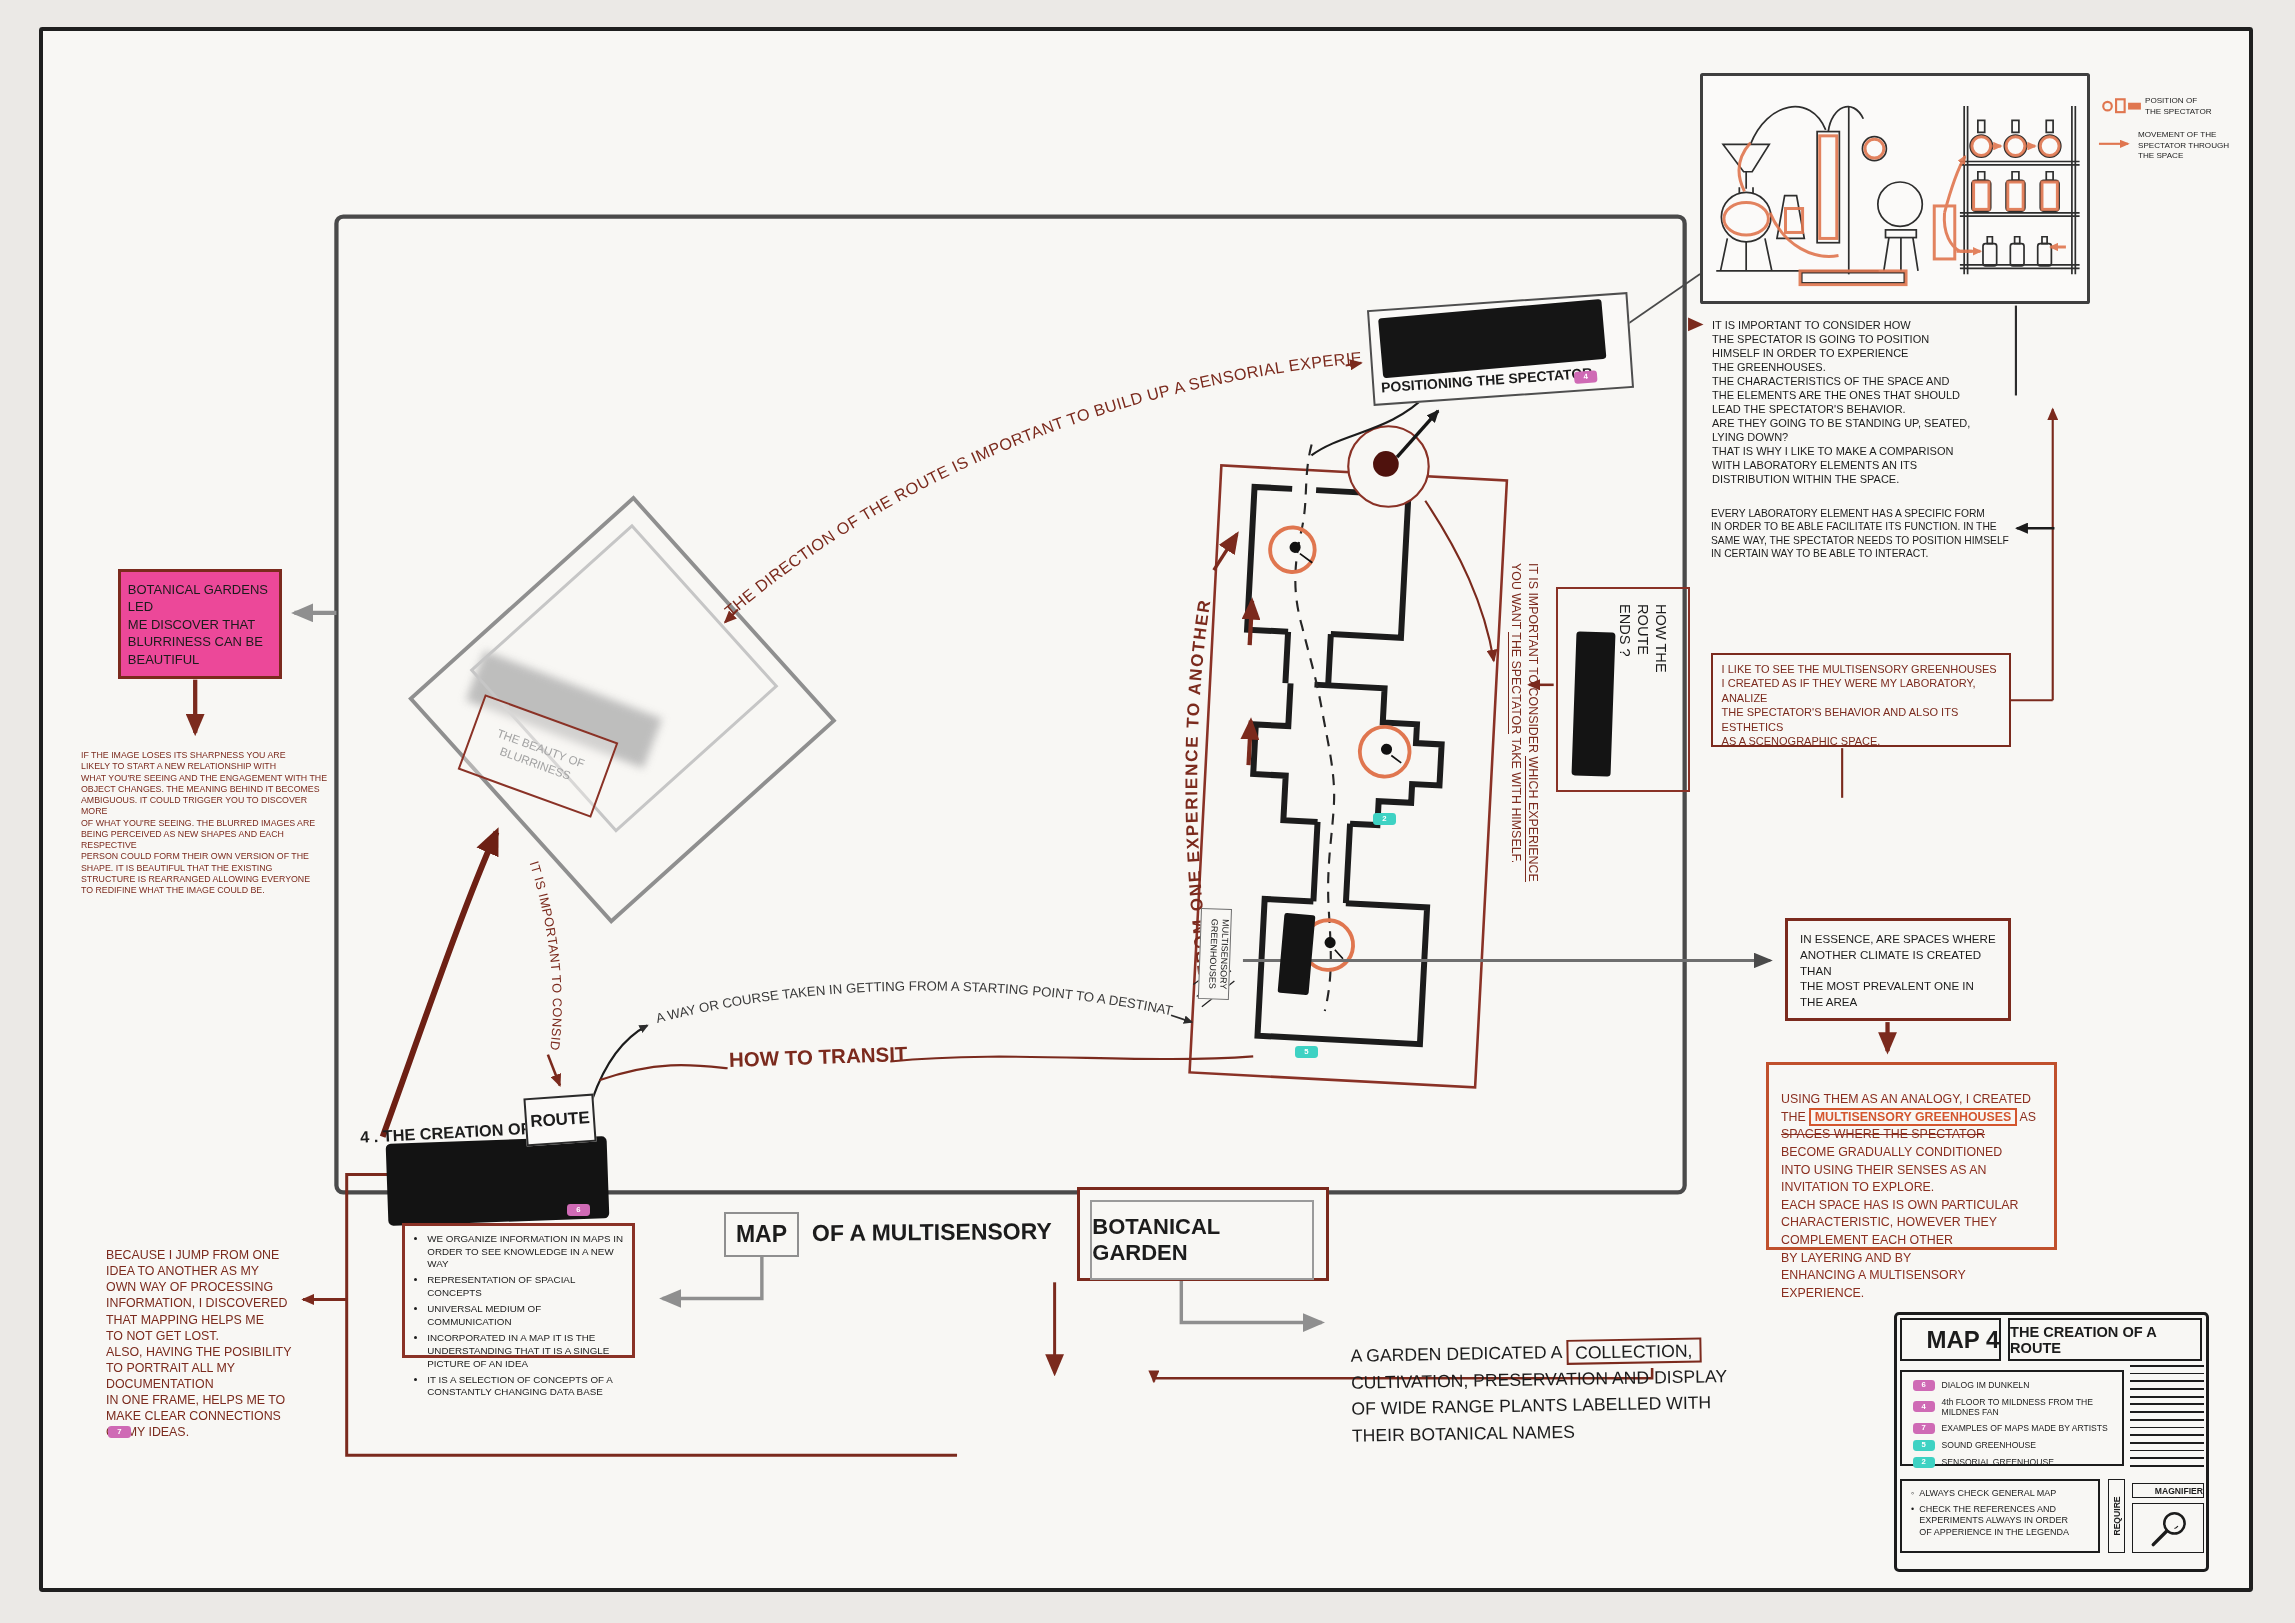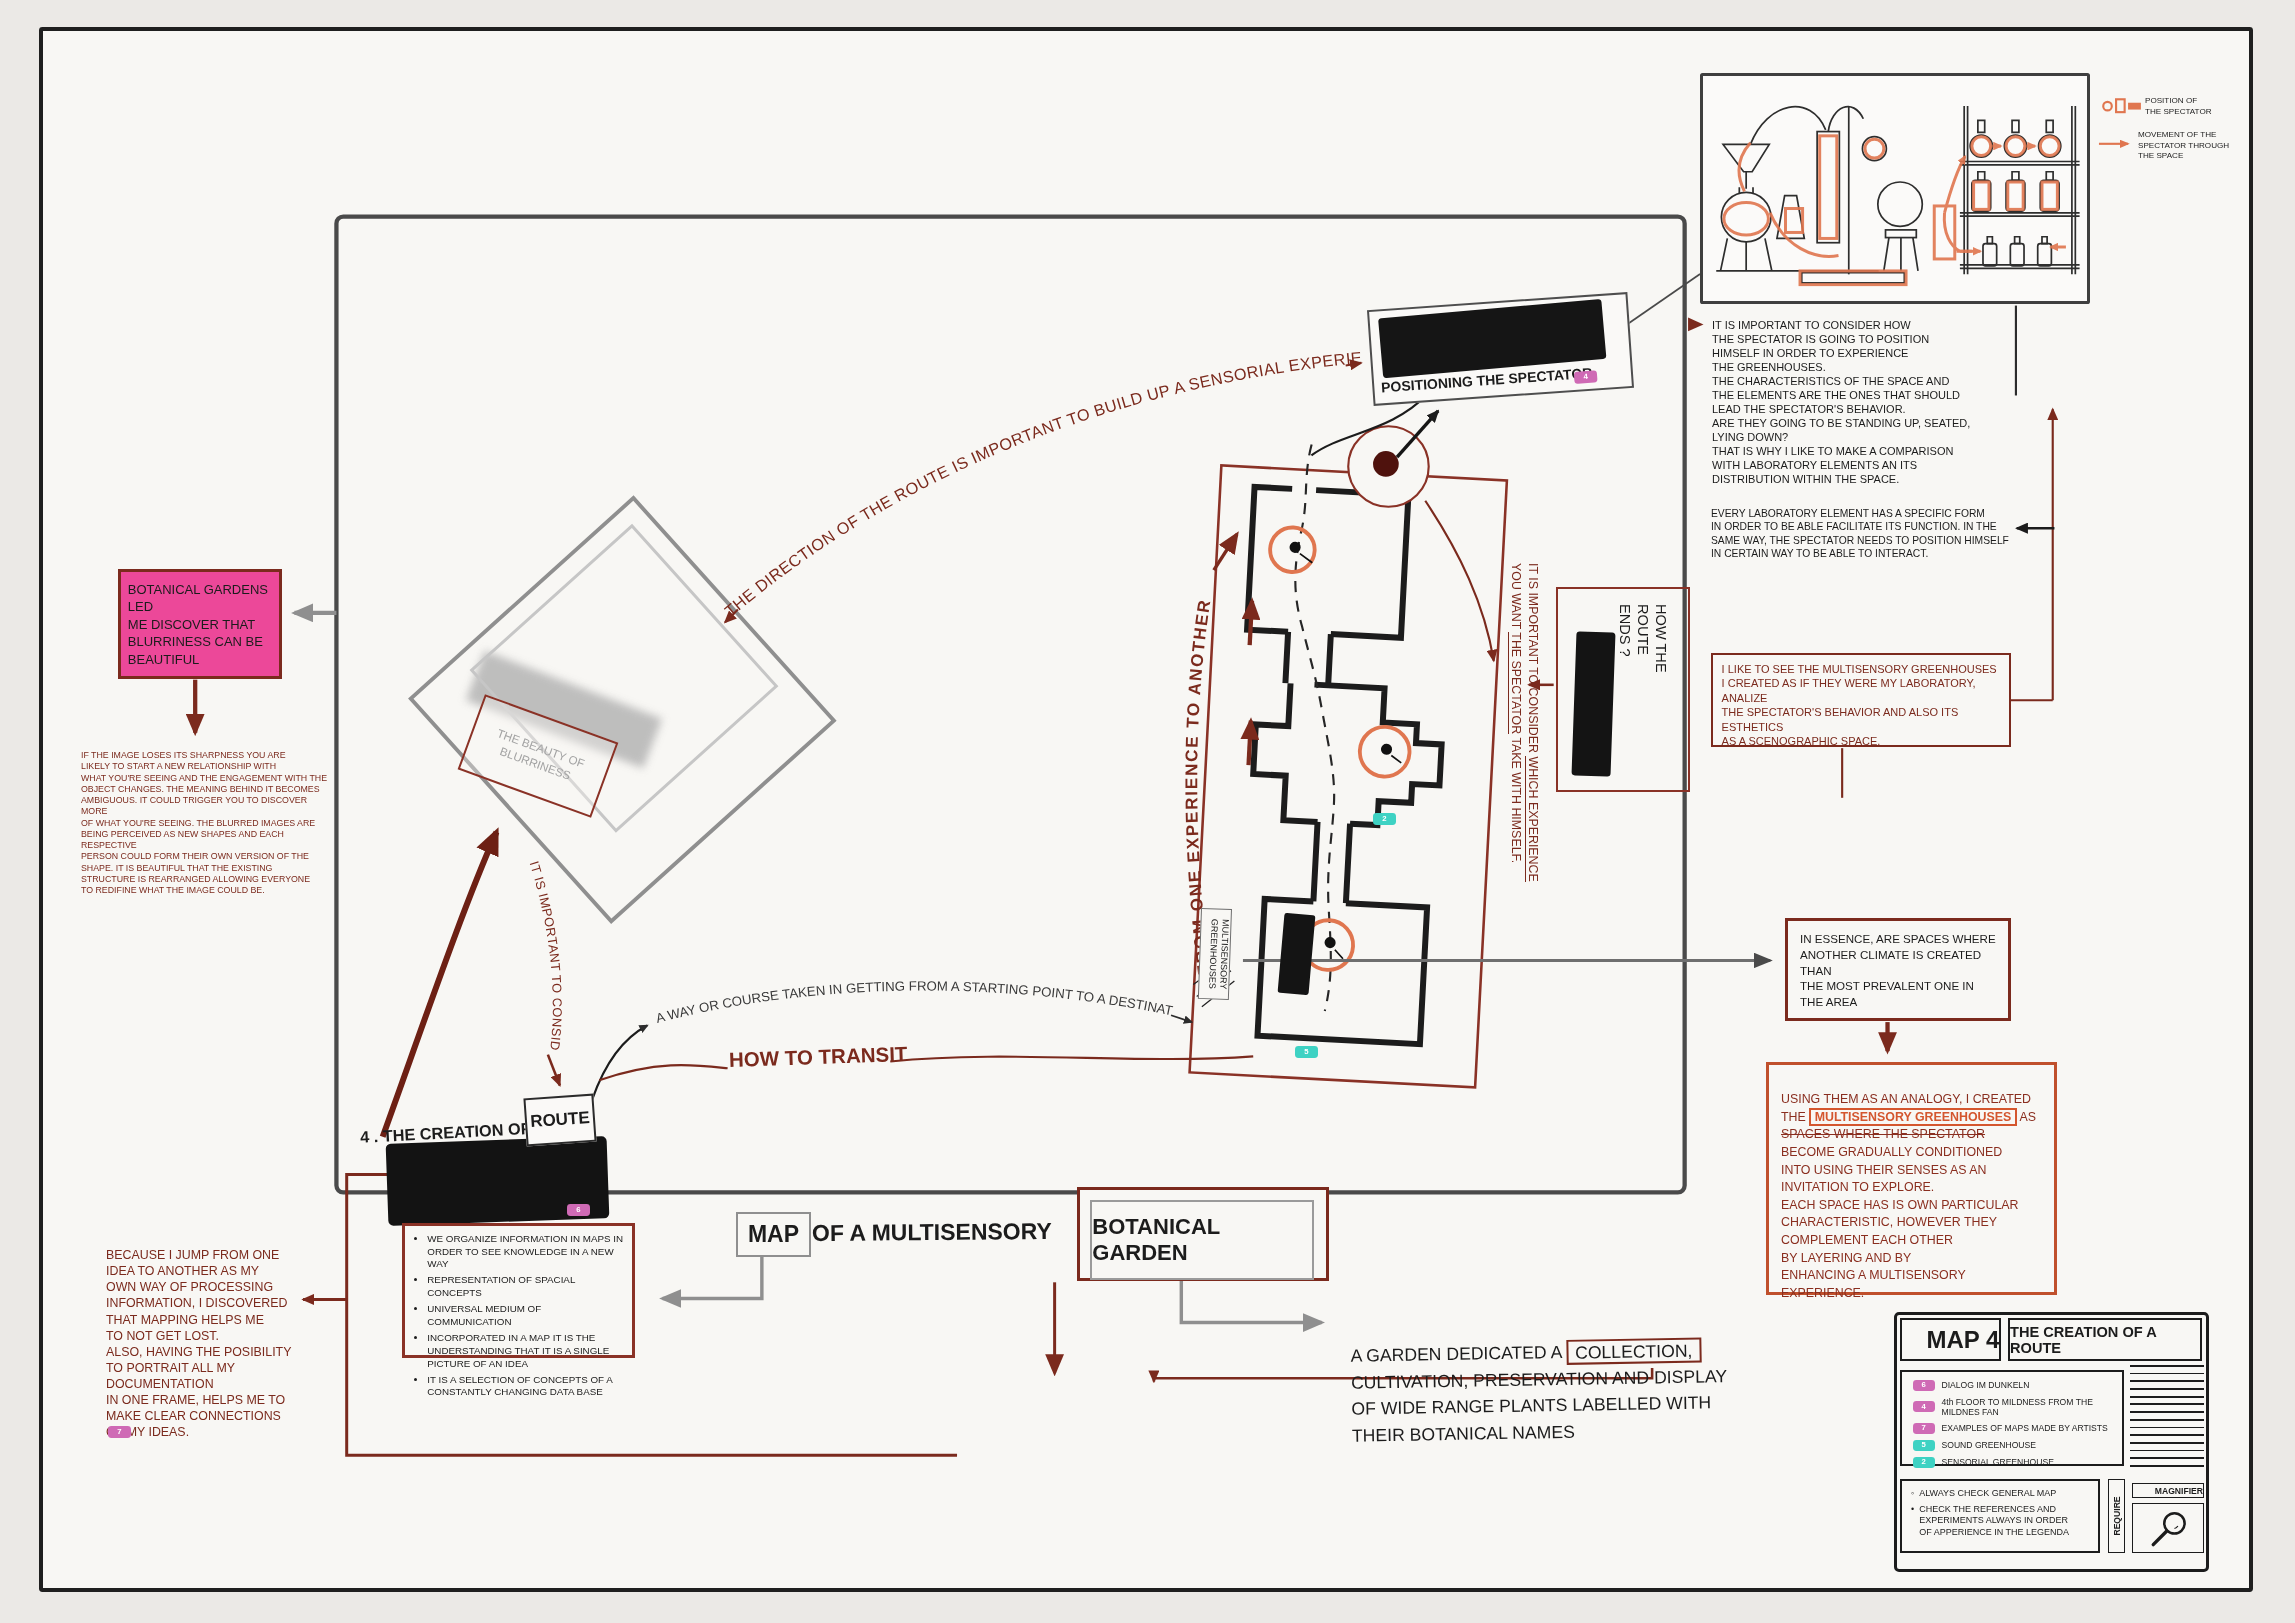--- a/index.html
+++ b/index.html
@@ -241,21 +241,21 @@
   <div class="box hw drk" style="left:1711px;top:653px;width:300px;height:94px;border:2.6px solid #7b2a1d;padding:6.8px 8.6px;font-size:11px;line-height:1.32;background:#f8f7f4;">I LIKE TO SEE THE MULTISENSORY GREENHOUSES
 I CREATED AS IF THEY WERE MY LABORATORY, ANALIZE
 THE SPECTATOR'S BEHAVIOR AND ALSO ITS ESTHETICS
 AS A SCENOGRAPHIC SPACE.</div>
 
   <div class="box hw" style="left:1785px;top:918px;width:226px;height:103px;border:3px solid #7b2a1d;padding:10.3px 12px;font-size:11.6px;line-height:1.35;background:#f8f7f4;">IN ESSENCE, ARE SPACES WHERE
 ANOTHER CLIMATE IS CREATED THAN
 THE MOST PREVALENT ONE IN
 THE AREA</div>
 
-  <div class="box hw" style="left:1766px;top:1062px;width:291px;height:233px;border:3px solid #c0502c;padding:8.6px 12px;font-size:12.4px;line-height:1.42;color:#8a2e1f;background:#f8f7f4;">
+  <div class="box hw" style="left:1766px;top:1062px;width:291px;height:188px;border:3px solid #c0502c;padding:8.6px 12px;font-size:12.4px;line-height:1.42;color:#8a2e1f;background:#f8f7f4;">
     <span>USING THEM AS AN ANALOGY, I CREATED
 THE </span><span class="hl">MULTISENSORY GREENHOUSES</span><span> AS
 </span><span class="strike">SPACES WHERE THE SPECTATOR</span><span>
 BECOME GRADUALLY CONDITIONED
 INTO USING THEIR SENSES AS AN
 INVITATION TO EXPLORE.
 EACH SPACE HAS IS OWN PARTICULAR
 CHARACTERISTIC, HOWEVER THEY
 COMPLEMENT EACH OTHER
 BY LAYERING AND BY
@@ -323,21 +323,21 @@
   <div class="abs" style="left:387px;top:1140px;width:221px;height:82px;background:#131313;border-radius:5.1px;transform:rotate(-2deg);"></div>
   <div class="abs" style="left:360px;top:1123px;font-size:16.3px;font-weight:bold;white-space:nowrap;transform:rotate(-3deg);">4 . THE CREATION OF A</div>
   <div class="box" style="left:525px;top:1096px;width:70px;height:48px;border:2.1px solid #2b2b2b;background:#faf9f7;transform:rotate(-4deg);
               display:flex;align-items:center;justify-content:center;">
     <span style="font-size:17px;font-weight:bold;">ROUTE</span>
   </div>
   <div class="badge pink" style="left:567px;top:1204px;">6</div>
 
   <div class="abs" style="left:729px;top:1045px;font-size:20.5px;font-weight:bold;color:#7b2a1d;white-space:nowrap;transform:rotate(-2deg);">HOW TO TRANSIT</div>
 
-  <div class="box" style="left:724px;top:1212px;width:75px;height:45px;border:2.1px solid #8f8f8f;display:flex;align-items:center;justify-content:center;background:#f8f7f4;margin-left:12px;">
+  <div class="box" style="left:724px;top:1212px;width:75px;height:45px;border:2.1px solid #8f8f8f;display:flex;align-items:center;justify-content:center;background:#f8f7f4;">
     <span style="font-size:23px;font-weight:bold;">MAP</span>
   </div>
   <div class="abs" style="left:812px;top:1219px;font-size:23px;font-weight:bold;white-space:nowrap;transform:rotate(-0.5deg);">OF A MULTISENSORY</div>
   <div class="box" style="left:1077px;top:1187px;width:252px;height:94px;border:3px solid #7b2a1d;background:#f8f7f4;">
     <div class="box" style="left:10.3px;top:10.3px;width:224px;height:80px;border:2.1px solid #9a9a9a;display:flex;align-items:center;justify-content:center;">
       <span style="font-size:22px;font-weight:bold;">BOTANICAL GARDEN</span>
     </div>
   </div>
 
   <div class="abs hw" style="left:1351px;top:1313px;width:420px;font-size:17.6px;line-height:1.5;transform:rotate(-1deg);">

